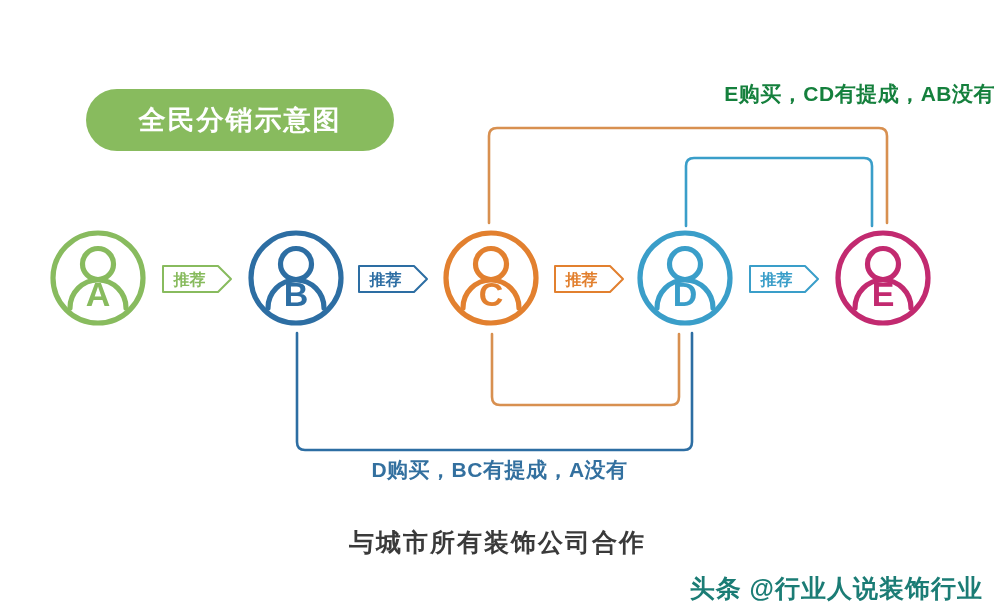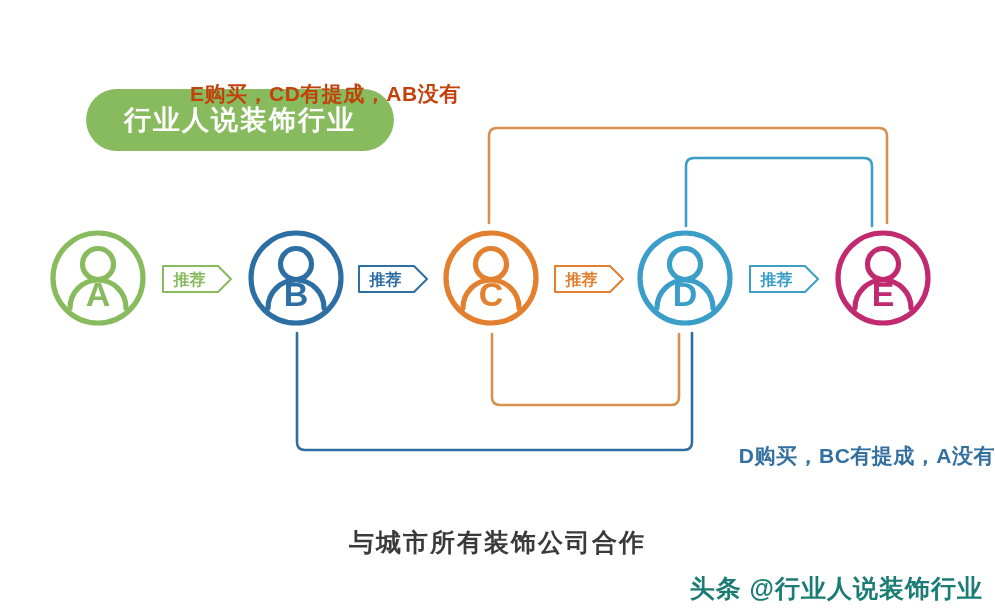--- a/index.html
+++ b/index.html
@@ -49,32 +49,32 @@
     font-size: 21px;
     font-weight: bold;
     letter-spacing: 0.5px;
     white-space: nowrap;
     font-family: "Liberation Sans", "DejaVu Sans", sans-serif;
   }
   #note-top {
     left: 0;
     top: 80px;
     width: 995px;
-    text-align: left;
-    color: #c2410c;
+    text-align: right;
+    color: #15803d;
   }
   #note-top-inner {
     display: inline-block;
     margin-left: 190px;
   }
   #note-bottom {
     left: 0;
-    top: 442px;
-    width: 995px;
-    text-align: right;
+    top: 456px;
+    width: 995px;
+    text-align: center;
     color: #33709f;
   }
   #note-bottom-inner {
     display: inline-block;
     margin-left: 4px;
   }
   .caption {
     position: absolute;
     left: 0;
     top: 526px;
@@ -174,21 +174,21 @@
         <g>
           <circle cx="883" cy="278" r="45" fill="#ffffff" stroke="#c22a70" stroke-width="5.2"></circle>
           <circle cx="883" cy="264" r="15.5" fill="none" stroke="#c22a70" stroke-width="5.2"></circle>
           <path d="M 855 308 A 28 28 0 0 1 911 308" fill="none" stroke="#c22a70" stroke-width="5.2" stroke-linecap="round"></path>
           <text x="883" y="306" text-anchor="middle" fill="#c22a70" class="node-letter">E</text>
         </g>
       </g>
   </svg>
 
   <div class="title-pill">
-    <span class="title-pill-text">行业人说装饰行业</span>
+    <span class="title-pill-text">全民分销示意图</span>
   </div>
 
   <div class="note" id="note-top">
     <span id="note-top-inner">E购买，CD有提成，AB没有</span>
   </div>
 
   <div class="note" id="note-bottom">
     <span id="note-bottom-inner">D购买，BC有提成，A没有</span>
   </div>
 

